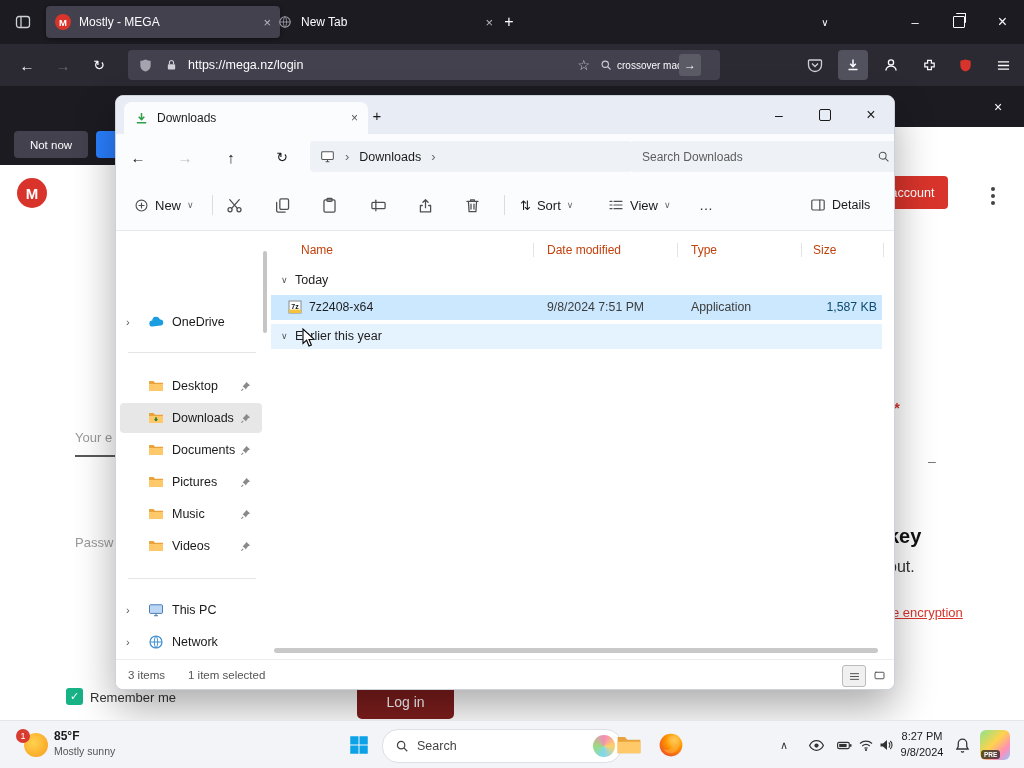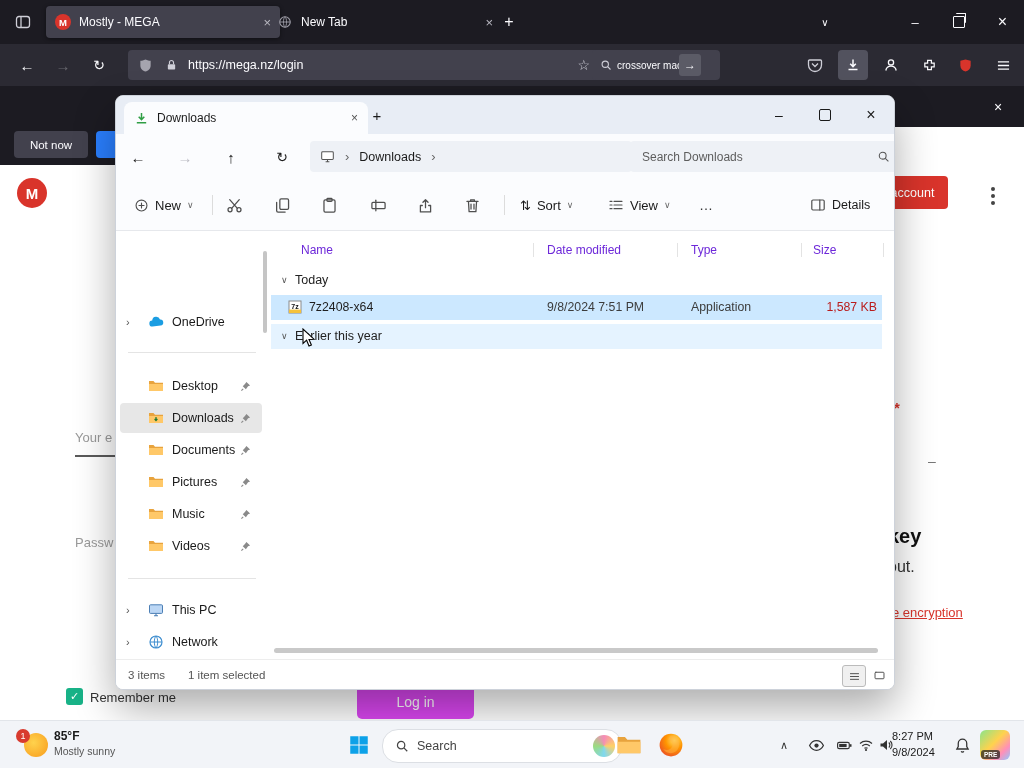--- a/index.html
+++ b/index.html
@@ -45,21 +45,21 @@
   .kebab{position:absolute;left:991px;top:60px;width:4px;height:4px;border-radius:50%;background:#444;box-shadow:0 7px 0 #444,0 14px 0 #444}
   .frag{position:absolute;color:#9a9a9a;font-size:13px}
   .fieldline{position:absolute;left:75px;top:328px;width:40px;height:2px;background:#5a5a5a}
   .req-mark{position:absolute;left:894px;top:272px;color:#d9342b;font-size:15px;font-weight:bold}
   .dash{position:absolute;left:928px;top:326px;color:#777;font-size:14px}
   .key-frag{position:absolute;left:888px;top:398px;font-size:20px;font-weight:bold;color:#111}
   .out-frag{position:absolute;left:888px;top:431px;font-size:16px;color:#333}
   .enc-link{position:absolute;left:892px;top:478px;font-size:13px;color:#d9342b;text-decoration:underline}
   .rm-check{position:absolute;left:66px;top:561px;width:17px;height:17px;border-radius:3px;background:#18b287;color:#fff;font-size:11px;display:flex;align-items:center;justify-content:center}
   .rm-label{position:absolute;left:90px;top:563px;font-size:13px;color:#333}
-  .login-btn{position:absolute;left:357px;top:557px;width:117px;height:35px;background:#d946ef;border-radius:5px;color:#fff;font-size:14px;display:flex;align-items:center;justify-content:center}
+  .login-btn{position:absolute;left:357px;top:557px;width:97px;height:35px;background:#7f1d1d;border-radius:5px;color:#fff;font-size:14px;display:flex;align-items:center;justify-content:center}
 
   
   .explorer{position:absolute;left:115px;top:95px;width:778px;height:593px;background:#fff;border:1px solid #cdd2da;border-radius:8px;box-shadow:0 18px 42px rgba(0,0,0,.33);overflow:hidden;z-index:5}
   .x-tabstrip{position:absolute;left:0;top:0;width:778px;height:38px;background:#e8edf5}
   .x-tab{position:absolute;left:8px;top:6px;width:224px;height:32px;background:#fbfcfe;border-radius:8px 8px 0 0;display:flex;align-items:center;padding:0 10px;font-size:12px}
   .x-tab .ttl{margin-left:8px;flex:1}
   .x-tab .cls{color:#555;font-size:12px}
   .x-winbtn{position:absolute;top:0;width:46px;height:38px;display:flex;align-items:center;justify-content:center;color:#1a1a1a;font-size:14px}
   .x-maxicon{width:10px;height:10px;border:1.2px solid #1a1a1a;border-radius:2px}
   .x-addr{position:absolute;left:0;top:38px;width:778px;height:46px;background:#fbfcfe}
@@ -76,50 +76,50 @@
 
   .x-side-item{position:absolute;left:4px;width:142px;height:30px;border-radius:4px;display:flex;align-items:center;font-size:12.5px}
   .x-side-item.sel{background:#e7e7e7}
   .sb-chev{position:absolute;left:6px;color:#555;font-size:11px}
   .sb-icon{position:absolute;left:28px;width:16px;height:16px}
   .sb-label{position:absolute;left:52px;white-space:nowrap}
   .sb-pin{position:absolute;left:120px;width:11px;height:11px}
   .sb-div{position:absolute;left:12px;width:128px;height:1px;background:#e4e4e4}
   .sb-scroll{position:absolute;left:147px;top:155px;width:4px;height:82px;background:#c5c5c5;border-radius:2px}
 
-  .x-cols{position:absolute;left:155px;top:142px;width:620px;height:26px;font-size:12px;color:#6d28d9}
+  .x-cols{position:absolute;left:155px;top:142px;width:620px;height:26px;font-size:12px;color:#c2410c}
   .x-cols span{position:absolute;top:5px}
   .col-sep{position:absolute;top:6px;width:1px;height:14px;background:#e3e3e3}
   .x-group{position:absolute;left:155px;width:611px;height:25px;font-size:12.5px;color:#222}
   .x-group .gchev{position:absolute;left:10px;top:0;line-height:25px;font-size:9px;color:#555}
   .x-group .glabel{position:absolute;left:24px;top:0;line-height:25px}
   .x-row{position:absolute;left:155px;width:611px;height:25px;font-size:12.3px;color:#1f1f1f}
   .x-row span{position:absolute;top:0;line-height:25px;white-space:nowrap}
   .x-row .ficon{position:absolute;left:16px;top:4px;width:16px;height:16px}
   .c-name{left:38px}.c-date{left:276px;color:#3c3c3c}.c-type{left:420px;color:#3c3c3c}
-  .c-size{right:5px;width:90px;text-align:right;color:#b91c1c}
+  .c-size{right:5px;width:90px;text-align:right;color:#0c4a6e}
   .hscroll{position:absolute;left:158px;top:552px;width:604px;height:5px;background:#c9c9c9;border-radius:3px}
   .x-status{position:absolute;left:0;top:563px;width:778px;height:30px;background:#fff;border-top:1px solid #ededed;font-size:11.5px;color:#555}
   .x-status .st{position:absolute;top:0;line-height:30px}
   .vt{position:absolute;top:5px;width:22px;height:20px;display:flex;align-items:center;justify-content:center;border-radius:3px}
   .vt.sel{border:1px solid #bbb;background:#f0f0f0}
 
   
   .taskbar{position:absolute;left:0;top:720px;width:1024px;height:48px;background:#f2f4f8;border-top:1px solid #e2e5ea;z-index:8}
   .weather{position:absolute;left:6px;top:2px;width:160px;height:44px;border-radius:4px}
   .w-icon{position:absolute;left:18px;top:10px;width:24px;height:24px;border-radius:50%;background:radial-gradient(circle at 40% 40%,#ffd24d,#f89b1c)}
   .w-badge{position:absolute;left:10px;top:6px;width:14px;height:14px;border-radius:50%;background:#d83b2f;color:#fff;font-size:9px;display:flex;align-items:center;justify-content:center}
   .w-temp{position:absolute;left:48px;top:6px;font-size:12px;font-weight:bold;color:#1a1a1a}
   .w-cond{position:absolute;left:48px;top:22px;font-size:10.5px;color:#555}
   .tk-btn{position:absolute;top:7px;width:34px;height:34px;border-radius:4px;display:flex;align-items:center;justify-content:center}
   .search-pill{position:absolute;left:382px;top:8px;width:220px;height:32px;background:#fff;border:1px solid #dcdfe4;border-radius:16px;display:flex;align-items:center;padding:0 6px 0 12px}
   .search-pill .s-label{font-size:12.5px;color:#444;margin-left:8px;flex:1}
   .bing-dot{width:22px;height:22px;border-radius:50%;background:conic-gradient(#f58bb8,#ffd166,#7fd8f0,#9bdb7f,#f58bb8)}
   .tray-icon{position:absolute;top:12px;width:24px;height:24px;display:flex;align-items:center;justify-content:center;color:#333}
-  .clock{position:absolute;left:892px;top:7px;width:60px;text-align:left;font-size:11px;color:#1a1a1a;line-height:16px}
+  .clock{position:absolute;left:892px;top:7px;width:60px;text-align:center;font-size:11px;color:#1a1a1a;line-height:16px}
   .pre-icon{position:absolute;left:980px;top:9px;width:30px;height:30px;border-radius:6px;background:linear-gradient(135deg,#8ae58a,#ffd24d 45%,#ff8fb8 75%,#8fc8ff);overflow:hidden}
   .pre-label{position:absolute;left:1px;bottom:1px;background:rgba(30,30,30,.72);color:#fff;font-size:6.5px;font-weight:bold;padding:1px 3px;border-radius:3px}
 
   .cursor{position:absolute;left:302px;top:328px;z-index:9}
 </style>
 </head>
 <body>
 
 <div id="screen">
 

